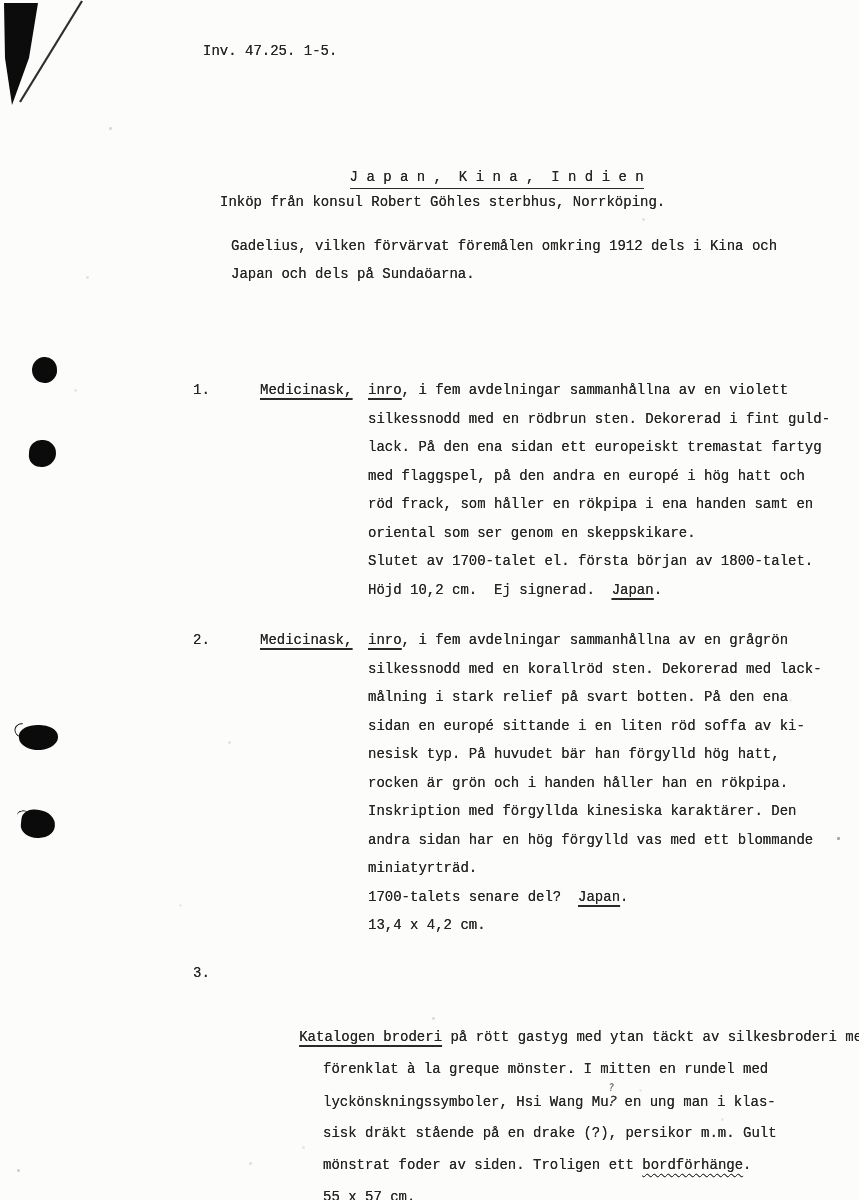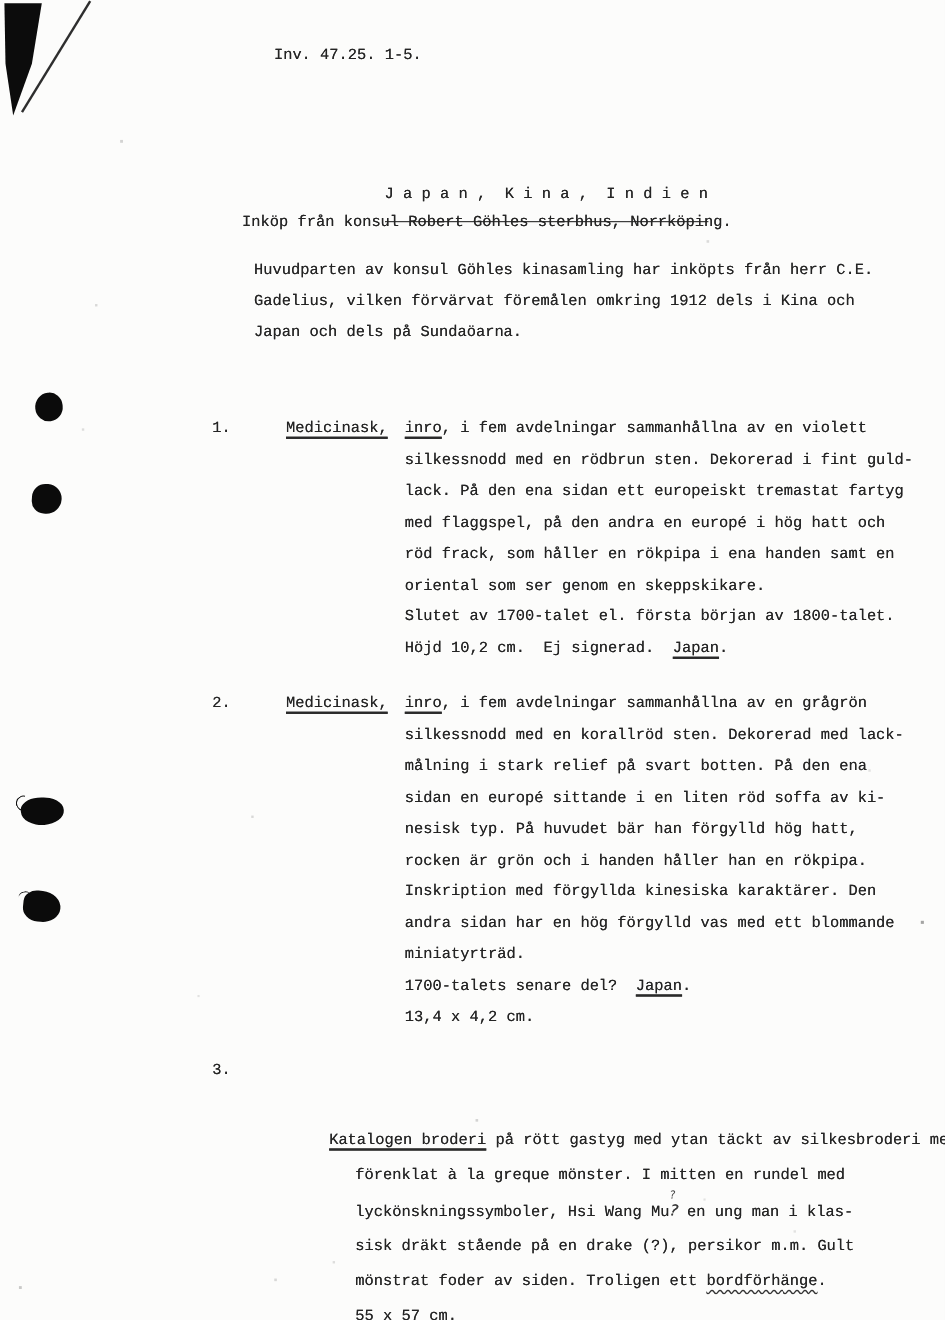--- a/index.html
+++ b/index.html
@@ -12,26 +12,26 @@
     position:relative;width:859px;height:1200px;overflow:hidden;
     background:#fcfcfb;
     color:#242424;
   }
   .typed{
     font-size:14px;
     color:#242424;
     text-shadow:0 0 0.6px rgba(40,40,40,0.85);
     white-space:pre;
   }
-  .inv{position:absolute;left:203px;top:41px;line-height:20px;margin-left:46px;}
+  .inv{position:absolute;left:203px;top:41px;line-height:20px;}
   .title-wrap{position:absolute;left:316px;top:153px;}
   .title-text{
     display:inline-block;
     border-bottom:1.6px solid #2a2a2a;
-    padding-bottom:16px;
+    padding-bottom:3px;
     line-height:16px;
   }
   .intro-line1{position:absolute;left:220px;top:188px;height:28px;line-height:28px;}
   .intro-para{position:absolute;left:231px;top:232px;}
   .intro-para .line{height:28px;line-height:28px;}
   .item{position:absolute;left:0;width:859px;}
   .item .num{position:absolute;left:193px;top:0;height:28.5px;line-height:28.5px;}
   .item .label-col{position:absolute;left:232px;top:0;height:28.5px;line-height:28.5px;margin-left:28px;}
   .item .desc{position:absolute;left:368px;top:0;}
   .item .desc .line{height:28.5px;line-height:28.5px;}
@@ -131,21 +131,21 @@
   <div class="ink-blob" id="blob4"></div>
   <div class="specks"></div>
 
   <div class="typed inv">Inv. 47.25. 1-5.</div>
 
   <div class="typed title-wrap">
     <span class="title-text">J a p a n ,  K i n a ,  I n d i e n</span>
   </div>
 
   <div class="typed intro-line1">Inköp från konsul Robert Göhles sterbhus, Norrköping.</div>
-  <div class="typed intro-para"><div class="line"><span>Huvudparten av konsul Göhles kinasamling har inköpts från herr C.E.</span></div><div class="line"><span>Gadelius, vilken förvärvat föremålen omkring 1912 dels i Kina och</span></div><div class="line"><span>Japan och dels på Sundaöarna.</span></div></div>
+  <div class="typed intro-para"><div class="line"><span>Gadelius, vilken förvärvat föremålen omkring 1912 dels i Kina och</span></div><div class="line"><span>Japan och dels på Sundaöarna.</span></div></div>
 
   <div class="typed item item12" id="item1">
     <span class="num">1.</span>
     <span class="label-col u">Medicinask,</span>
     <div class="desc"><div class="line"><span class="u">inro</span><span>, i fem avdelningar sammanhållna av en violett</span></div><div class="line"><span>silkessnodd med en rödbrun sten. Dekorerad i fint guld-</span></div><div class="line"><span>lack. På den ena sidan ett europeiskt tremastat fartyg</span></div><div class="line"><span>med flaggspel, på den andra en europé i hög hatt och</span></div><div class="line"><span>röd frack, som håller en rökpipa i ena handen samt en</span></div><div class="line"><span>oriental som ser genom en skeppskikare.</span></div><div class="line"><span>Slutet av 1700-talet el. första början av 1800-talet.</span></div><div class="line"><span>Höjd 10,2 cm.  Ej signerad.  </span><span class="u">Japan</span><span>.</span></div></div>
   </div>
 
   <div class="typed item item12" id="item2">
     <span class="num">2.</span>
     <span class="label-col u">Medicinask,</span>

